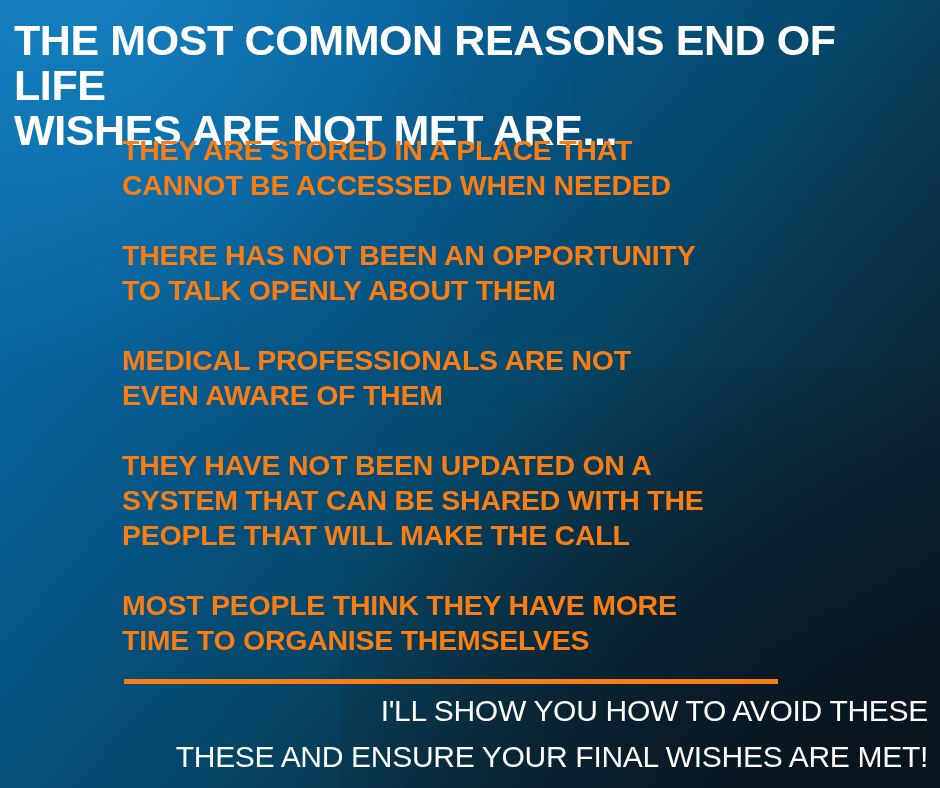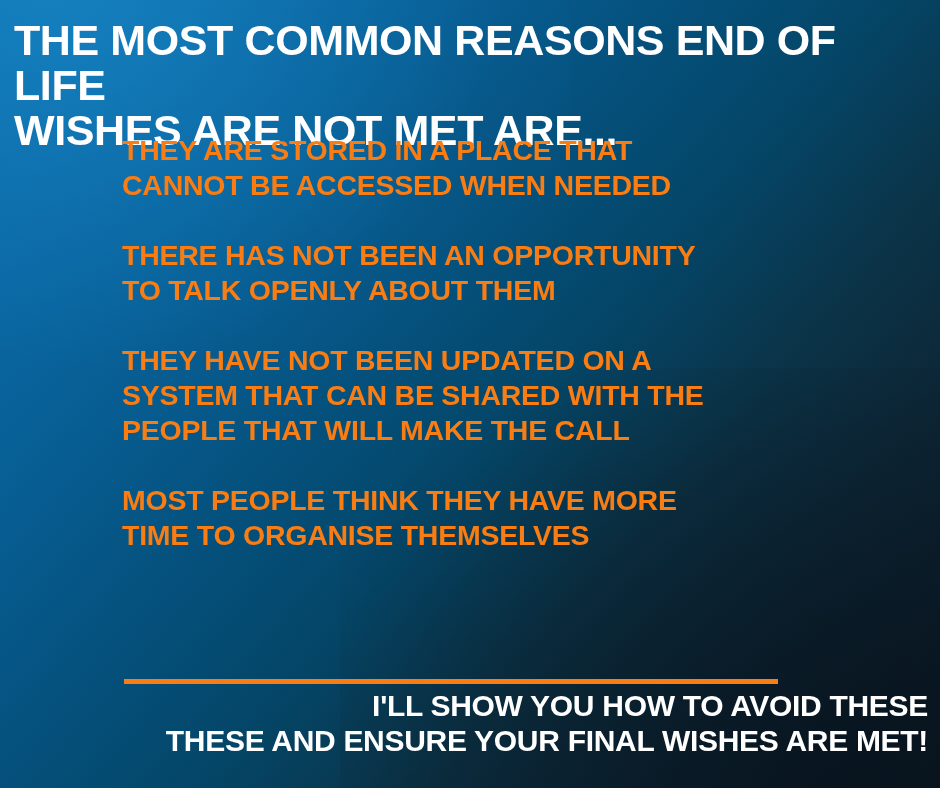--- a/index.html
+++ b/index.html
@@ -111,41 +111,43 @@
   }
 
   
   #closing {
     position:absolute;
     right:12px;
     top:688px;
     width:920px;
     color:#ffffff;
     font-size:30px;
-    line-height:35px;
-    font-weight:bold;
+    line-height:46px;
+    font-weight:normal;
     letter-spacing:-0.3px;
     text-align:right;
     text-transform:uppercase;
     white-space:pre-line;
   }
 </style>
 </head>
 <body>
 
 <div id="slide">
 
   <h1 id="headline" class="layer">THE MOST COMMON REASONS END OF LIFE
 WISHES ARE NOT MET ARE...</h1>
 
   <div id="reasons" class="layer">
     <p class="reason">THEY ARE STORED IN A PLACE THAT
 CANNOT BE ACCESSED WHEN NEEDED</p>
     <p class="reason">THERE HAS NOT BEEN AN OPPORTUNITY
 TO  TALK OPENLY ABOUT THEM</p>
+    <p class="reason">MEDICAL PROFESSIONALS ARE NOT
+EVEN AWARE OF THEM</p>
     <p class="reason">THEY HAVE NOT BEEN UPDATED ON A
 SYSTEM THAT CAN BE SHARED WITH THE
 PEOPLE THAT WILL MAKE THE CALL</p>
     <p class="reason">MOST PEOPLE THINK THEY HAVE MORE
 TIME TO ORGANISE THEMSELVES</p>
   </div>
 
   <div id="divider" class="layer"></div>
 
   <p id="closing" class="layer">I'LL SHOW YOU HOW TO AVOID THESE

